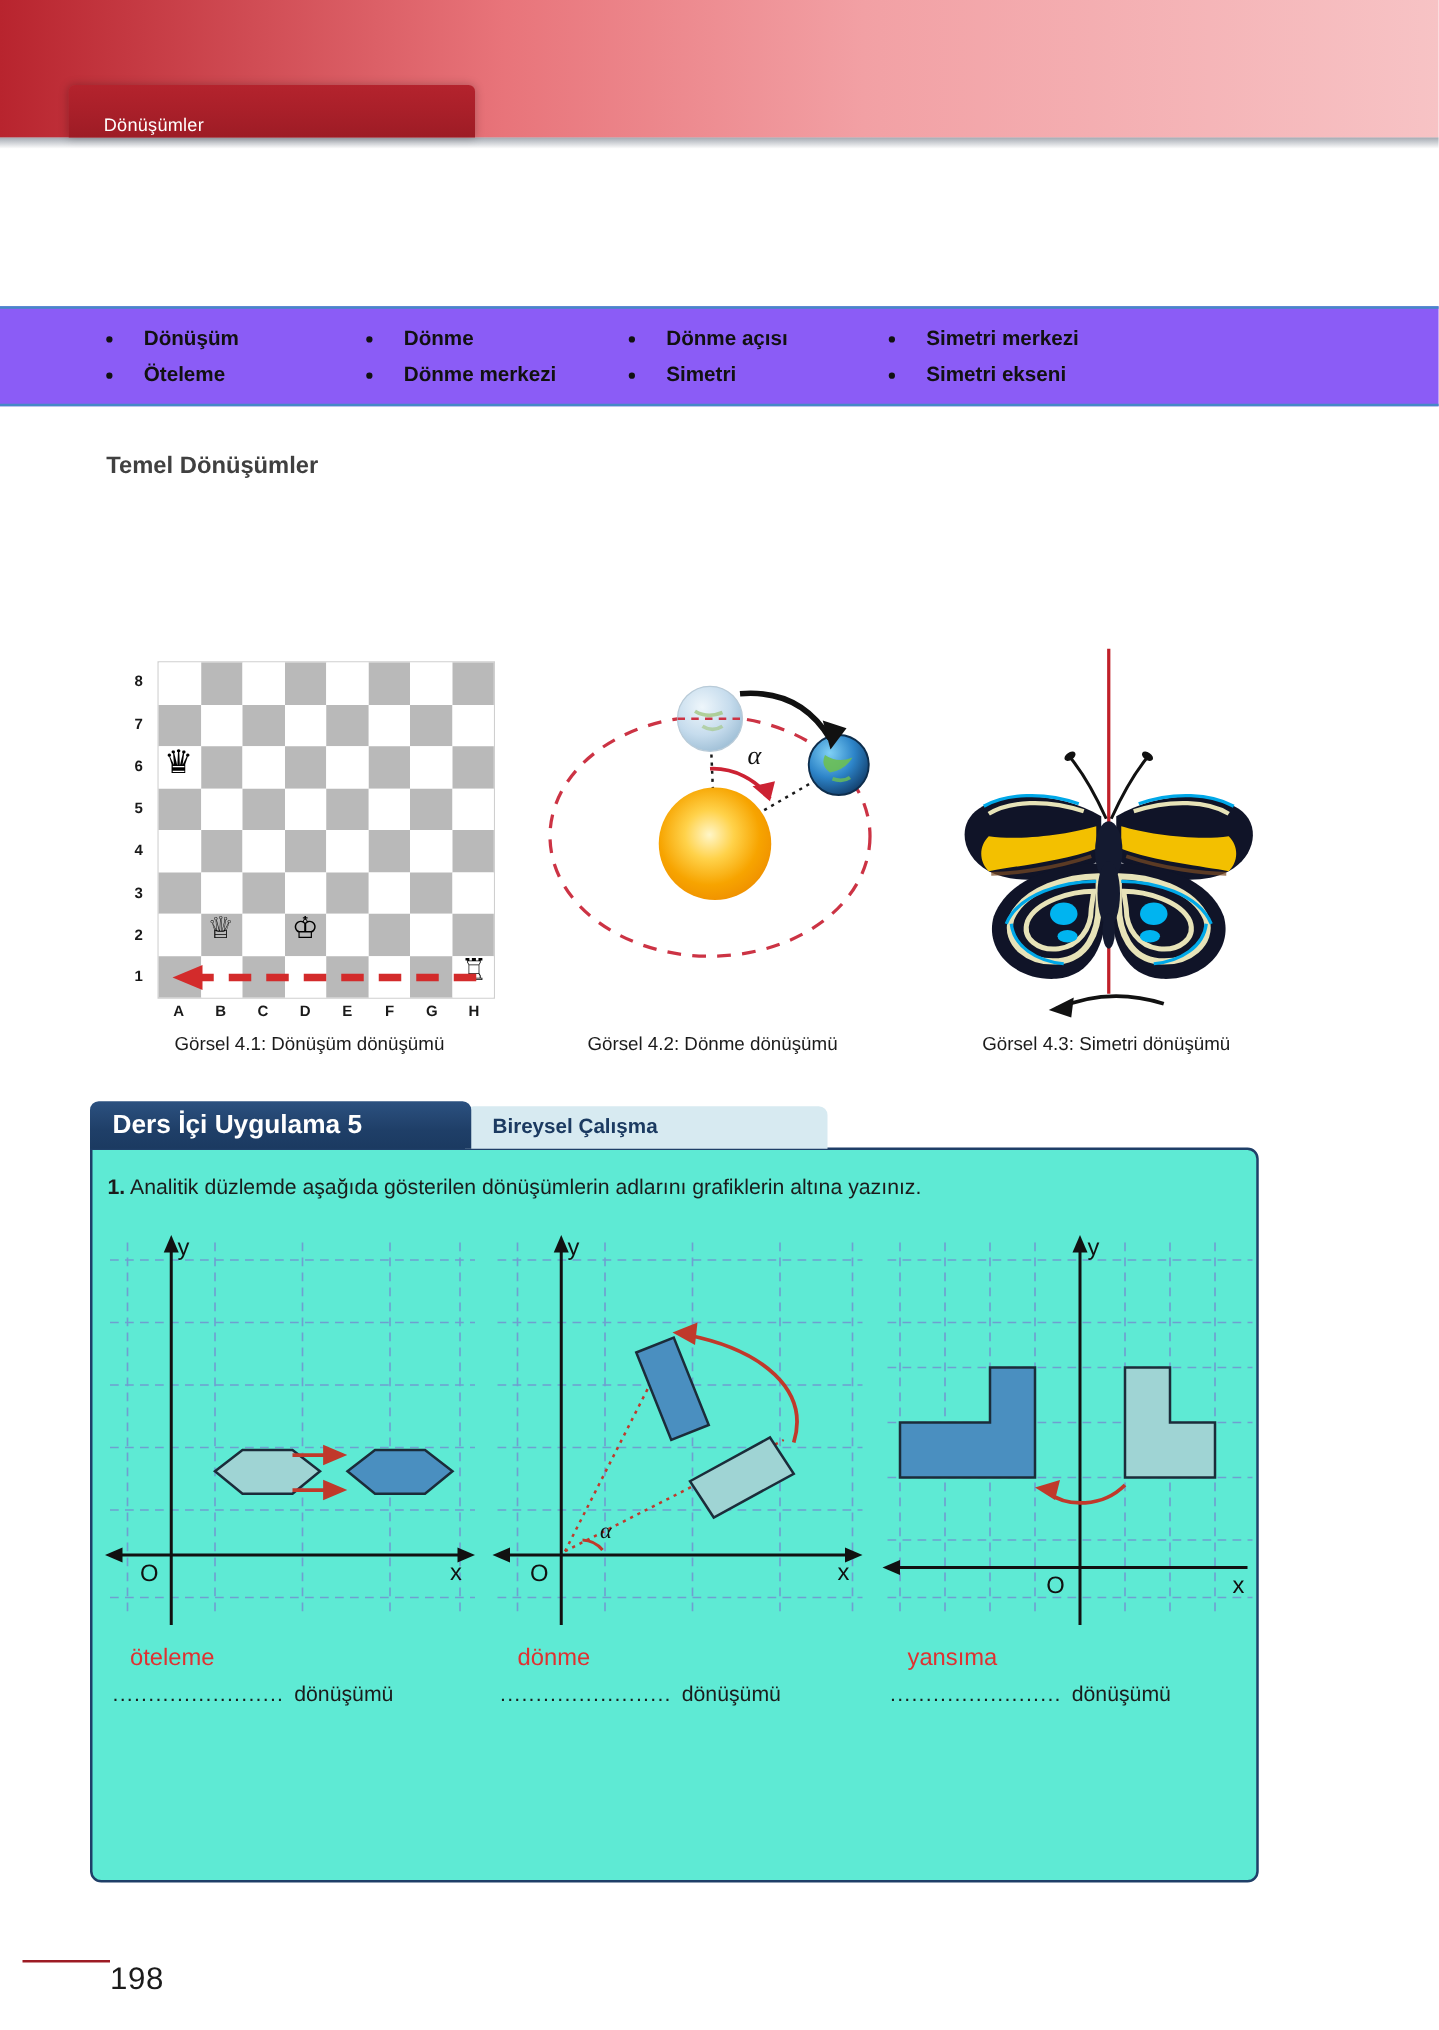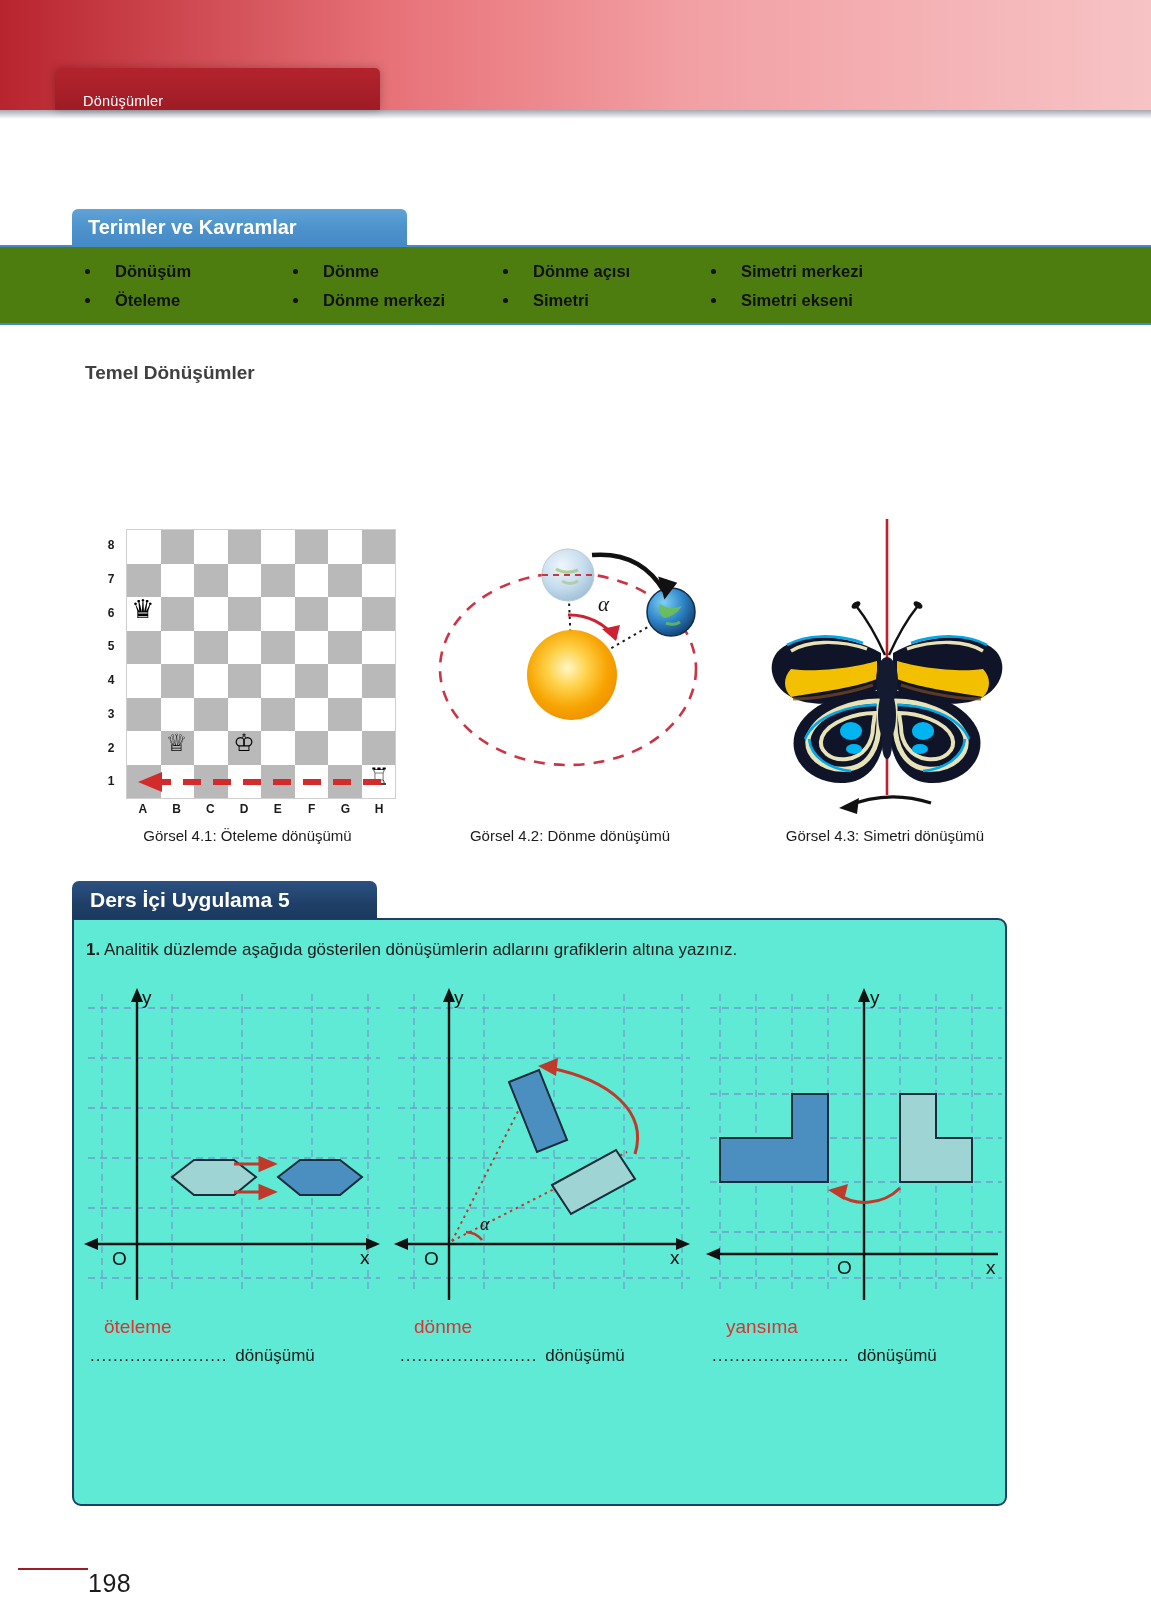--- a/index.html
+++ b/index.html
@@ -50,21 +50,21 @@
     position: absolute; left: 72px; top: 90px; width: 335px; height: 36px;
     background: linear-gradient(180deg,#5fa3d8 0%, #4f93cd 50%, #4589c6 100%);
     border-radius: 6px 6px 0 0;
   }
   .terms-tab span {
     position: absolute; left: 16px; top: 7px;
     color: #ffffff; font-size: 20px; font-weight: bold;
   }
   .terms-body {
     position: absolute; left: 0; top: 126px; width: 1151px; height: 80px;
-    background: #4d7c0f;
+    background: #8b5cf6;
     border-top: 2px solid #4589c6;
     border-bottom: 2px solid #4589c6;
   }
   .terms-grid {
     position: absolute; left: 85px; top: 10px;
     display: grid;
     grid-template-columns: 208px 210px 208px 230px;
     grid-auto-rows: 29px;
     column-gap: 0; row-gap: 0;
   }
@@ -192,23 +192,20 @@
 
 <div class="top-banner"></div>
 <div class="top-banner-shadow"></div>
 <div class="chapter-tab">
   <span>Dönüşümler</span>
 </div>
 
 <div class="page">
 
 
-  <div class="terms-tab">
-    <span>Terimler ve Kavramlar</span>
-  </div>
   <div class="terms-body">
     <div class="terms-grid">
       <div class="term">
           <span class="bullet"></span>
           <span>Dönüşüm</span>
         </div>
       <div class="term">
           <span class="bullet"></span>
           <span>Dönme</span>
         </div>
@@ -426,25 +423,28 @@
 
         <ellipse cx="152" cy="172" rx="11" ry="24" fill="#141a30"></ellipse>
         <ellipse cx="152" cy="206" rx="9" ry="26" fill="#141a30"></ellipse>
         <ellipse cx="152" cy="236" rx="5" ry="14" fill="#141a30"></ellipse>
 
         <path d="M110 298 q42 -18 86 -4" fill="none" stroke="#111111" stroke-width="3"></path>
         <polygon points="104,299 124,289 122,305" fill="#111111"></polygon>
       </svg>
     </div>
 
-    <div class="fig-caption" style="left:100px; top:318px; width:295px;">Görsel 4.1: Öteleme dönüşümü</div>
+    <div class="fig-caption" style="left:100px; top:318px; width:295px;">Görsel 4.1: Dönüşüm dönüşümü</div>
     <div class="fig-caption" style="left:420px; top:318px; width:300px;">Görsel 4.2: Dönme dönüşümü</div>
     <div class="fig-caption" style="left:735px; top:318px; width:300px;">Görsel 4.3: Simetri dönüşümü</div>
   </div>
 
+  <div class="ex-tab-light">
+    <span>Bireysel Çalışma</span>
+  </div>
   <div class="ex-tab-dark">
     <span>Ders İçi Uygulama 5</span>
   </div>
 
   <div class="ex-body">
     <div class="ex-question">
       <b>1.</b>
       <span>Analitik düzlemde aşağıda gösterilen dönüşümlerin adlarını grafiklerin altına yazınız.</span>
     </div>
 

